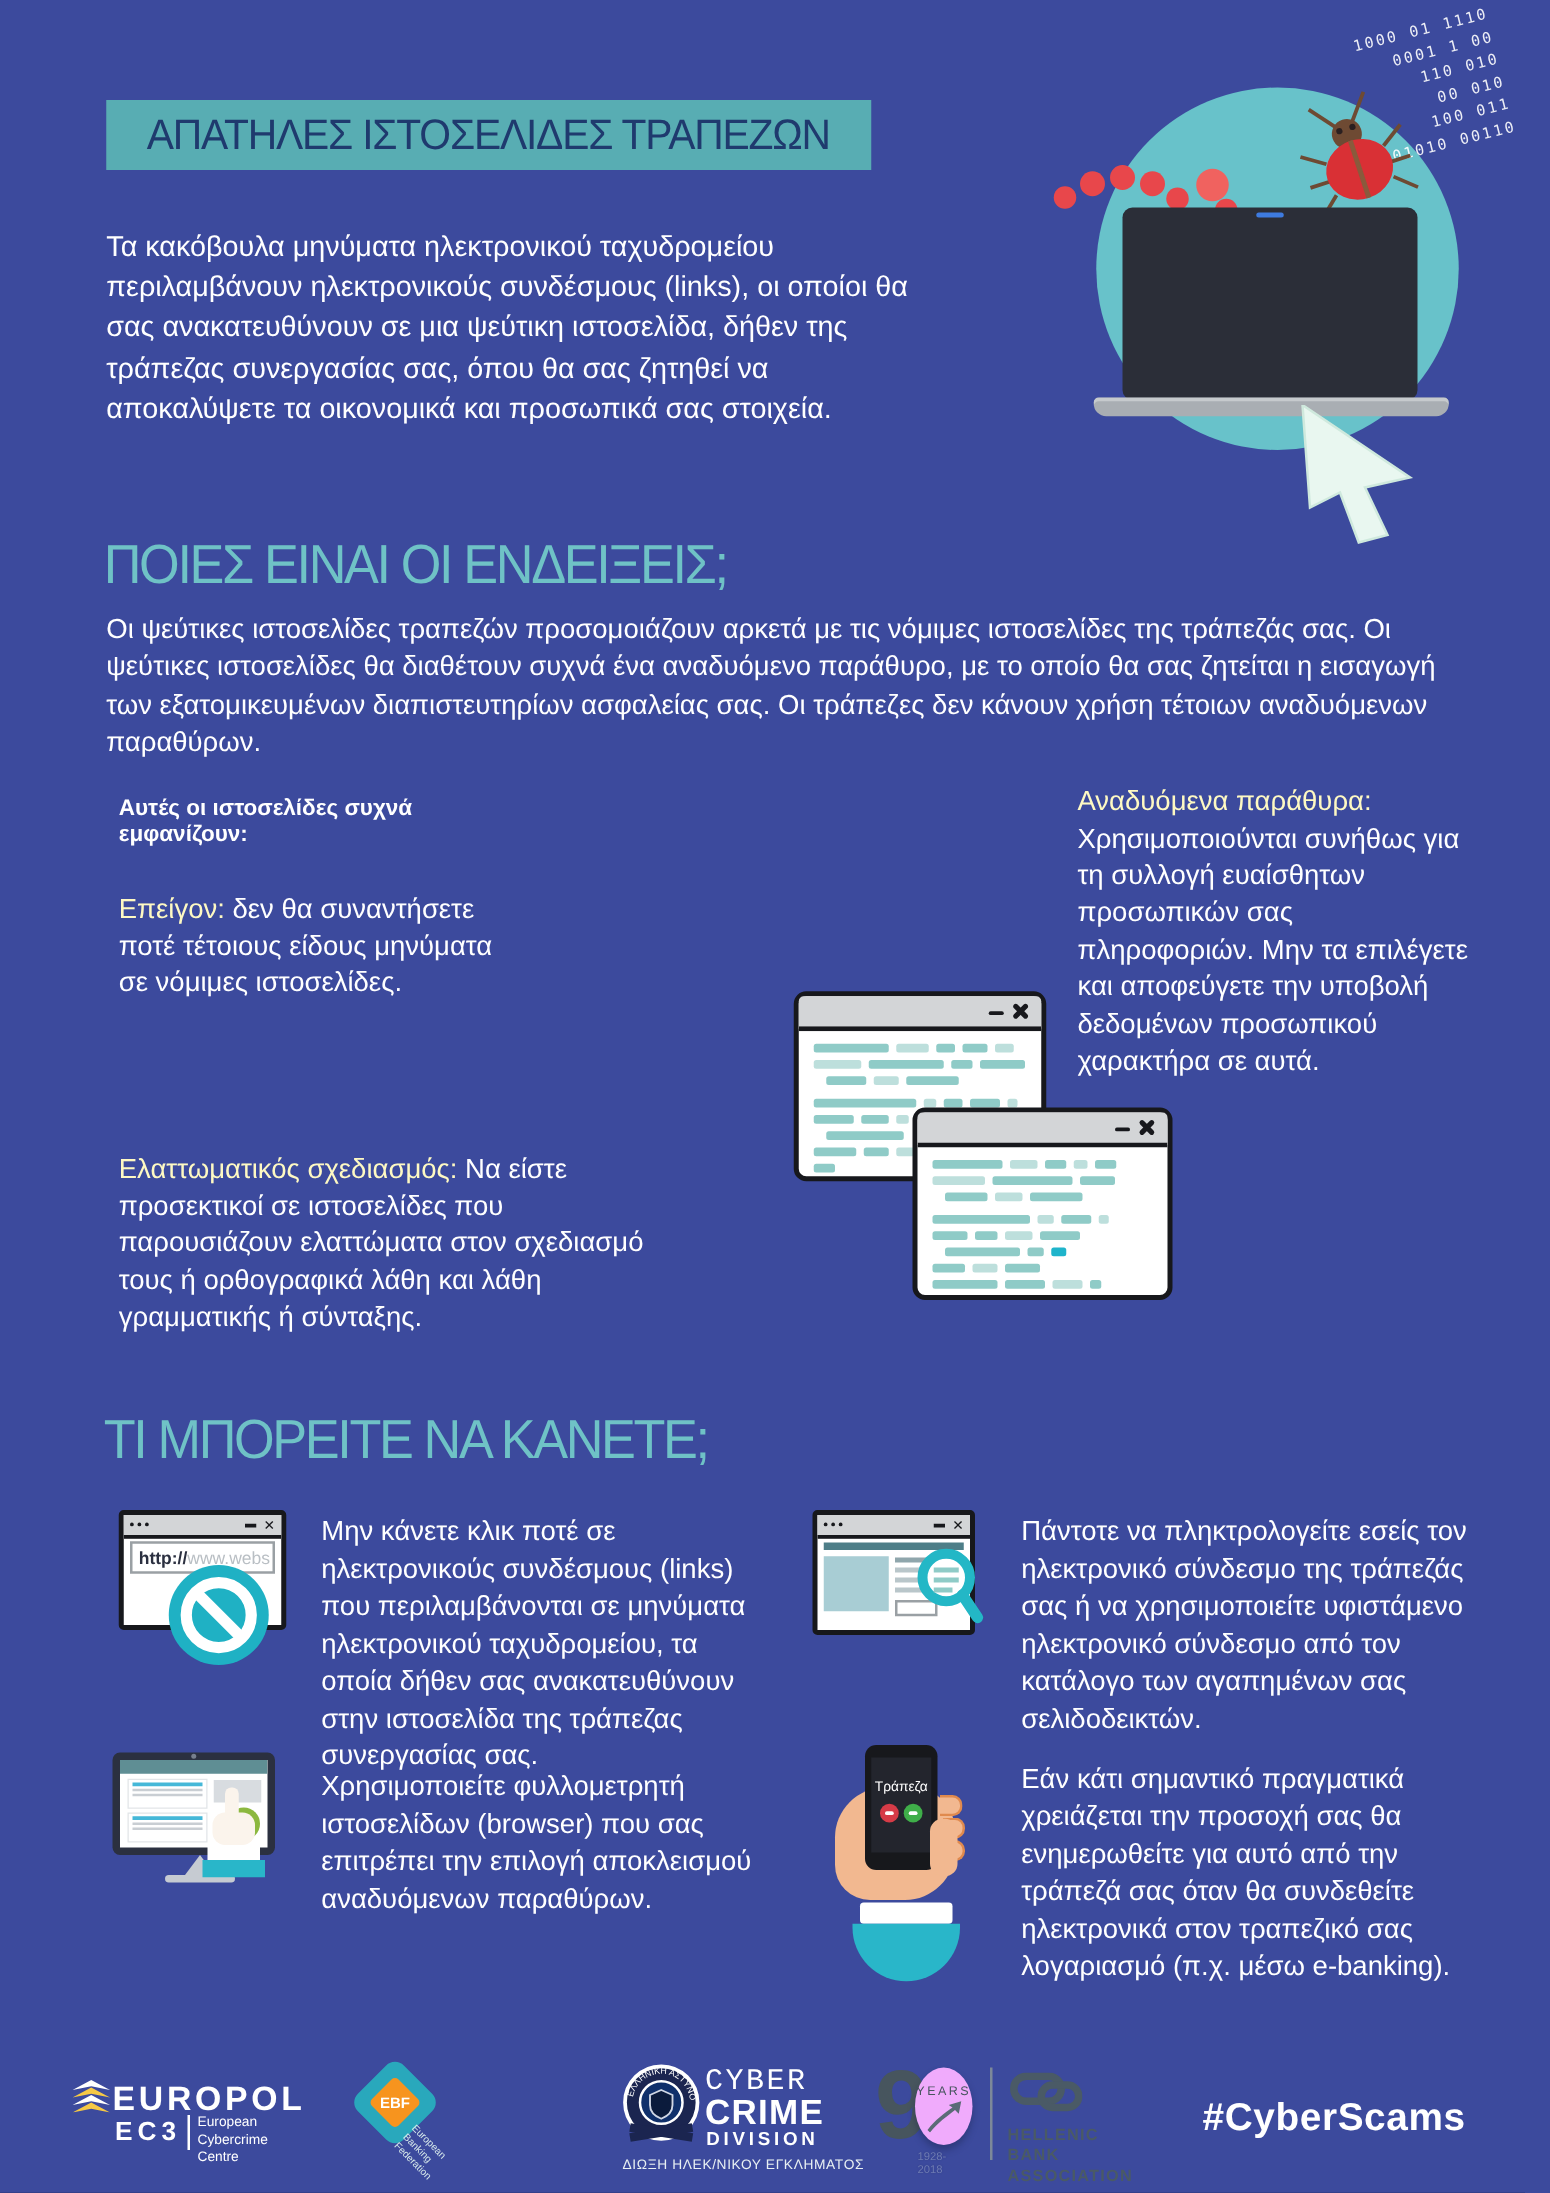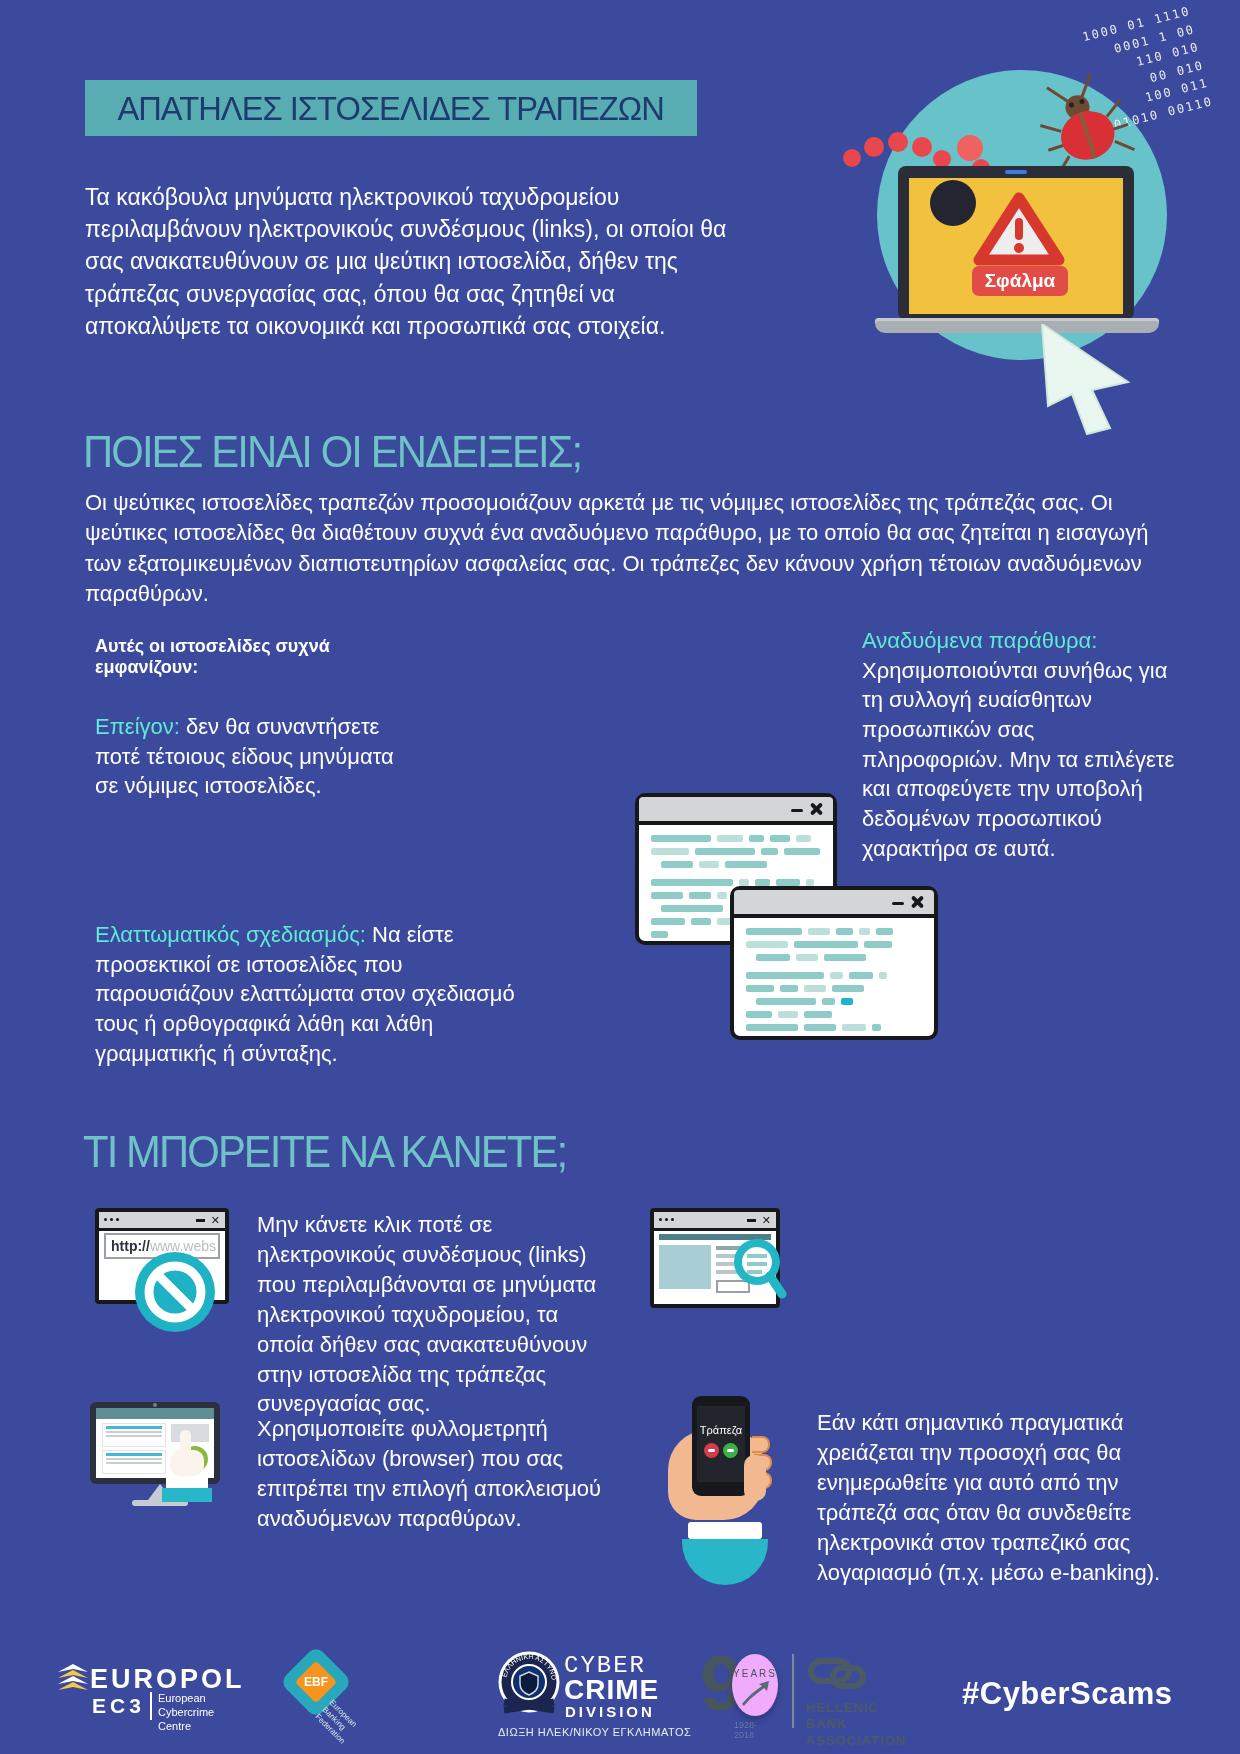--- a/index.html
+++ b/index.html
@@ -45,21 +45,21 @@
   .cursor-svg{position:absolute;left:1040px;top:324px;}
   
   .sec-head{
     position:absolute;color:#6FC2C6;font-size:44px;font-weight:400;
     letter-spacing:-2px;transform:scaleX(.95);transform-origin:left;white-space:nowrap;
   }
   #head-signs{left:83px;top:390px;}
   #head-actions{left:83px;top:1090px;}
   .signs-intro{position:absolute;left:85px;top:466px;width:1090px;font-size:22px;line-height:1.38;}
   .often-label{position:absolute;left:95px;top:618px;width:340px;font-size:18px;font-weight:bold;}
-  .term{color:#5eead4;}
+  .term{color:#fef9c3;}
   .tip{position:absolute;font-size:22px;line-height:1.35;}
   #tip-urgent{left:95px;top:690px;width:320px;}
   #tip-design{left:95px;top:898px;width:450px;}
   #tip-popup{left:862px;top:604px;width:315px;}
   
   .win{position:absolute;background:#fff;border:5px solid #17181C;border-radius:10px;}
   .win-bar{position:relative;height:32px;background:#D3D5D7;border-bottom:5px solid #17181C;border-radius:4px 4px 0 0;}
   .win.small .win-bar{height:24px;border-bottom-width:4px;}
   .win.small{border-width:4px;}
   .dots{position:absolute;left:12px;top:50%;width:6px;height:6px;margin-top:-3px;border-radius:50%;background:#17181C;box-shadow:12px 0 0 #17181C,24px 0 0 #17181C;}
@@ -193,29 +193,20 @@
       <line x1="70" y1="78" x2="86" y2="92" stroke="#6E4A33" stroke-width="3"></line>
       <circle cx="45" cy="34" r="12" fill="#6E4A33"></circle>
       <ellipse cx="46" cy="64" rx="27" ry="24" fill="#D93035"></ellipse>
       <line x1="46" y1="40" x2="46" y2="88" stroke="#8A5A3C" stroke-width="4"></line>
       <circle cx="40" cy="30" r="2.5" fill="#2B2020"></circle>
       <circle cx="51" cy="30" r="2.5" fill="#2B2020"></circle>
     </svg>
 
     <div class="laptop-screen">
       <div class="laptop-cam"></div>
-      <div class="laptop-inner">
-        <div class="hole"></div>
-        <svg class="warn-tri" width="96" height="78" viewBox="0 0 96 78">
-          <polygon points="48,8 88,70 8,70" fill="#EDEDED" stroke="#D6382E" stroke-width="11" stroke-linejoin="round"></polygon>
-          <rect x="44" y="28" width="8" height="22" rx="4" fill="#D6382E"></rect>
-          <circle cx="48" cy="58" r="5" fill="#D6382E"></circle>
-        </svg>
-        <div class="error-pill">Σφάλμα</div>
-      </div>
     </div>
     <div class="laptop-base"></div>
 
     <svg class="cursor-svg" width="96" height="112" viewBox="0 0 96 112">
       <polygon points="2,0 88,58 52,66 70,104 47,110 32,70 8,82" fill="#E9F7F0" stroke="#CFE9DD" stroke-width="2"></polygon>
     </svg>
   </div>
 
   <h2 class="sec-head" id="head-signs">ΠΟΙΕΣ ΕΙΝΑΙ ΟΙ ΕΝΔΕΙΞΕΙΣ;</h2>
   <p class="signs-intro">Οι ψεύτικες ιστοσελίδες τραπεζών προσομοιάζουν αρκετά με τις νόμιμες ιστοσελίδες της τράπεζάς σας. Οι ψεύτικες ιστοσελίδες θα διαθέτουν συχνά ένα αναδυόμενο παράθυρο, με το οποίο θα σας ζητείται η εισαγωγή των εξατομικευμένων διαπιστευτηρίων ασφαλείας σας. Οι τράπεζες δεν κάνουν χρήση τέτοιων αναδυόμενων παραθύρων.</p>
@@ -374,20 +365,21 @@
       <div style="position:absolute;left:62px;top:68px;width:30px;height:9px;border:2px solid #9AA0A4;background:#fff;"></div>
     </div>
     <svg style="position:absolute;left:732px;top:1238px;" width="58" height="64" viewBox="0 0 58 64">
       <circle cx="25" cy="24" r="19" fill="#fff" stroke="#23B7C6" stroke-width="8"></circle>
       <line x1="15" y1="18" x2="35" y2="18" stroke="#8FCBC7" stroke-width="4"></line>
       <line x1="15" y1="26" x2="35" y2="26" stroke="#8FCBC7" stroke-width="4"></line>
       <line x1="15" y1="34" x2="30" y2="34" stroke="#8FCBC7" stroke-width="4"></line>
       <line x1="38" y1="38" x2="50" y2="56" stroke="#23B7C6" stroke-width="9" stroke-linecap="round"></line>
     </svg>
   </div>
+  <p class="item-text" style="left:817px;top:1198px;width:360px;">Πάντοτε να πληκτρολογείτε εσείς τον ηλεκτρονικό σύνδεσμο της τράπεζάς σας ή να χρησιμοποιείτε υφιστάμενο ηλεκτρονικό σύνδεσμο από τον κατάλογο των αγαπημένων σας σελιδοδεικτών.</p>
 
   <div>
     <div class="monitor">
       <div style="position:absolute;left:50%;top:1px;width:4px;height:4px;margin-left:-2px;border-radius:50%;background:#777f8e;"></div>
       <div class="mon-screen">
         <div class="mon-head"></div>
         <div class="mon-card" style="top:15px;">
             <div class="mon-line"></div>
             <div class="mon-grey"></div>
             <div class="mon-grey"></div>

